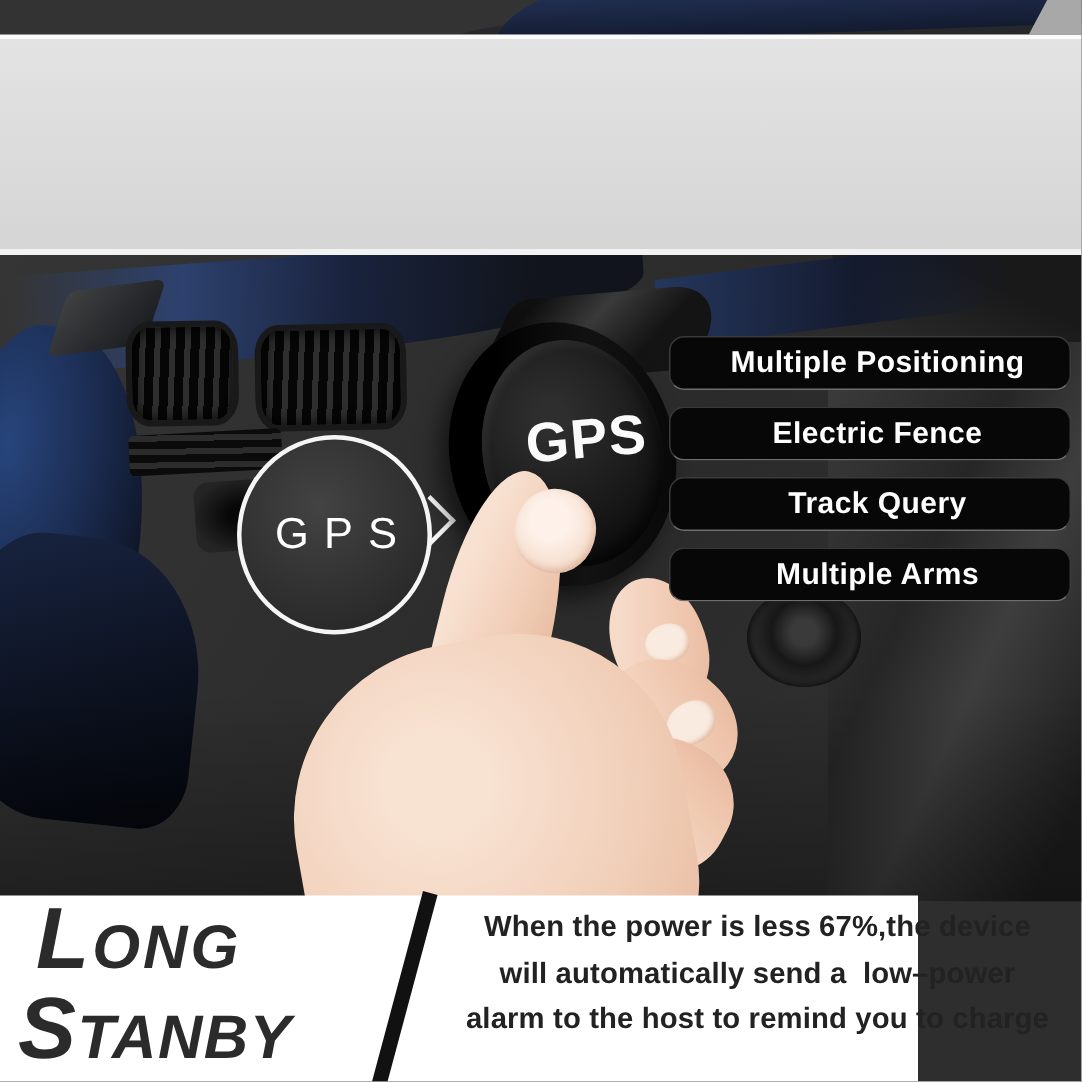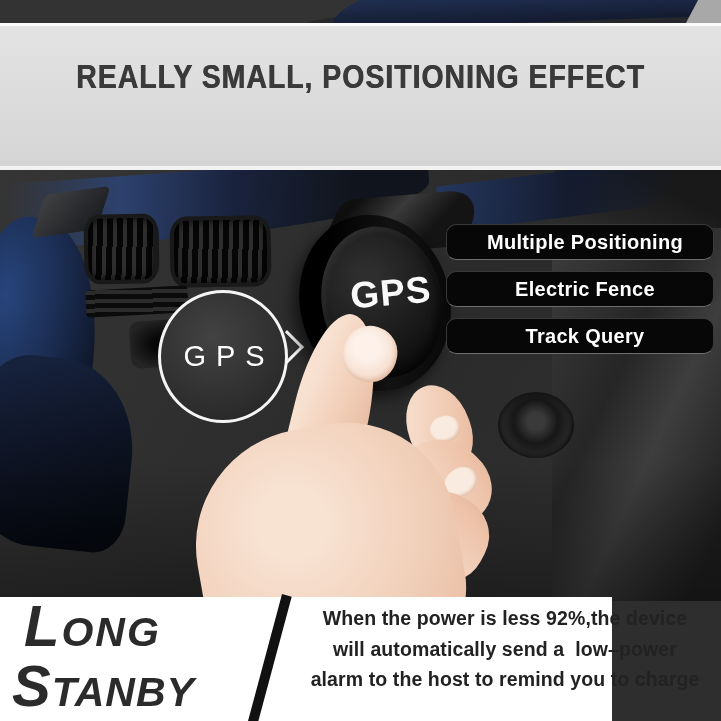--- a/index.html
+++ b/index.html
@@ -124,21 +124,20 @@
 
 <div class="canvas">
 
   <div class="abs topstrip">
     <div class="abs roof-shadow"></div>
     <div class="abs roof"></div>
     <div class="abs wedge"></div>
   </div>
 
   <div class="abs header">
-    <div class="title"><span>REALLY SMALL, POSITIONING EFFECT</span></div>
   </div>
 
   <div class="abs photo">
     <div class="abs hood-streak"></div>
     <div class="abs pillar"></div>
     <div class="abs hood-right"></div>
     <div class="abs car-side"></div>
     <div class="abs fender-left"></div>
     <div class="abs headlight-left"></div>
     <div class="abs grille grille-left"></div>
@@ -165,29 +164,30 @@
     <div class="abs nail2"></div>
     <div class="abs skin finger3"></div>
     <div class="abs thumb"></div>
     <div class="abs thumbnail"></div>
     <div class="abs palm"></div>
 
     <div class="abs pills">
       <div class="pill">Multiple Positioning</div>
       <div class="pill">Electric Fence</div>
       <div class="pill">Track Query</div>
+      <div class="pill">Multiple Arms</div>
     </div>
   </div>
 
   <div class="abs panel">
     <div class="abs brand">
       <div class="brand-l1">Long</div>
       <div class="brand-l2">Stanby</div>
     </div>
     <div class="abs slash"></div>
     <div class="abs copy">
-      <div>When the power is less 92%,the device</div>
+      <div>When the power is less 67%,the device</div>
       <div>will automatically send a  low–power</div>
       <div>alarm to the host to remind you to charge</div>
     </div>
   </div>
 
 </div>
 
 </body></html>

